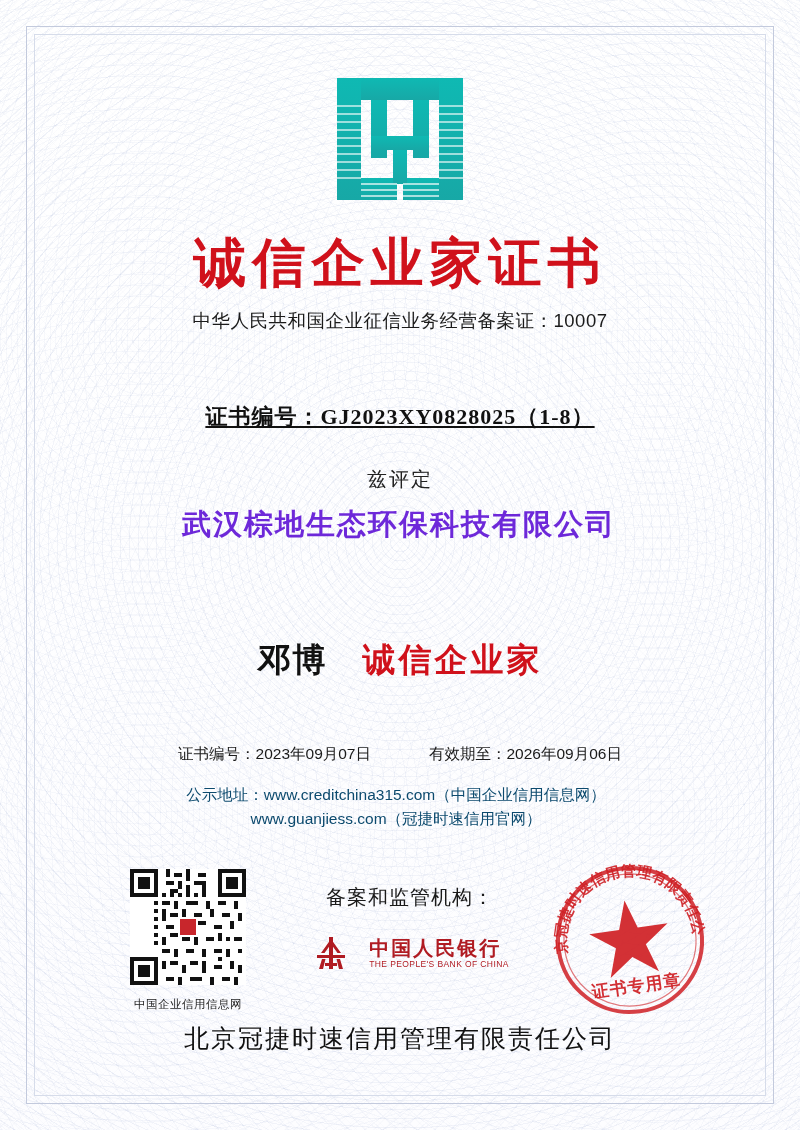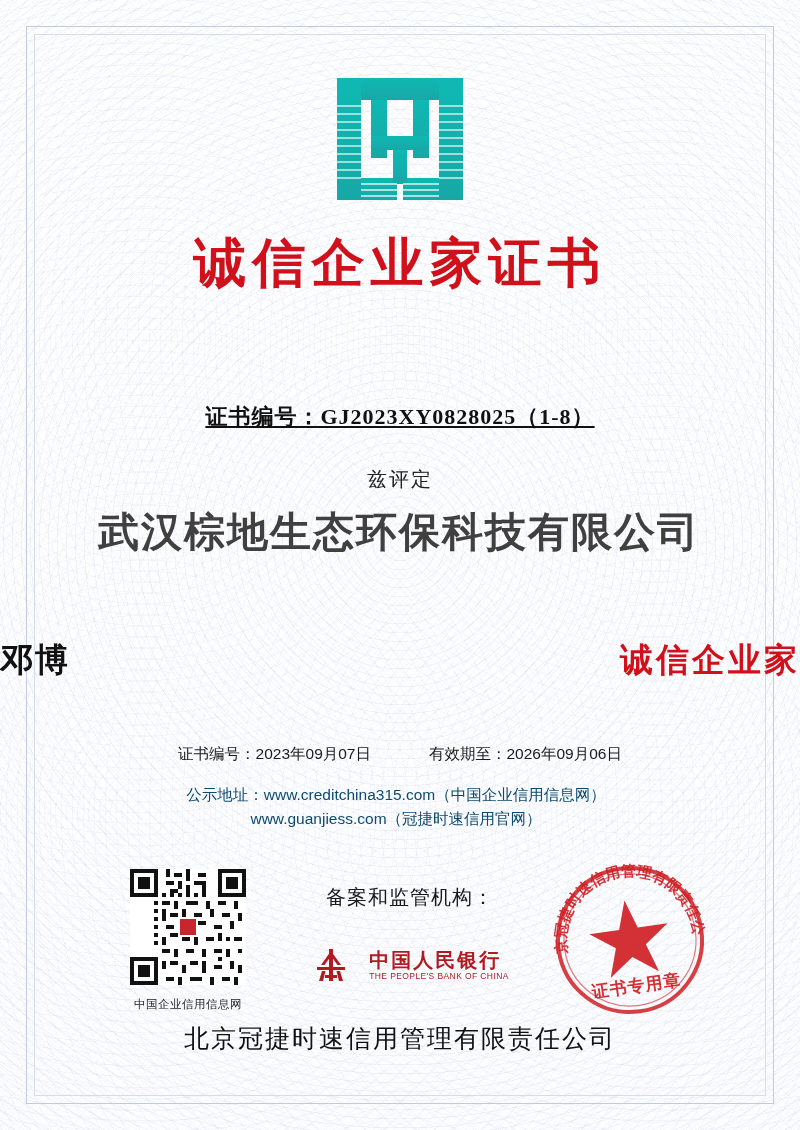--- a/index.html
+++ b/index.html
@@ -118,31 +118,31 @@
     color: #222;
     letter-spacing: 2px;
   }
 
   .company {
     position: absolute;
     left: 0; right: 2px;
     top: 505px;
     font-family: "Liberation Sans", sans-serif;
     font-weight: bold;
-    font-size: 41px;
-    color: #404040;
+    font-size: 29px;
+    color: #6d28d9;
     letter-spacing: 2px;
   }
 
   .award-row {
     position: absolute;
     left: 0; right: 0;
     top: 638px;
     display: flex;
-    justify-content: space-between;
+    justify-content: center;
     align-items: baseline;
     gap: 35px;
   }
   .person-name {
     font-family: "Liberation Sans", sans-serif;
     font-weight: bold;
     font-size: 33px;
     color: #111;
     letter-spacing: 2px;
   }
@@ -206,21 +206,21 @@
     width: 240px;
     text-align: center;
   }
   .regulator-label {
     font-family: "Liberation Sans", sans-serif;
     font-size: 20px;
     color: #1a1a1a;
     letter-spacing: 1px;
   }
   .bank-row {
-    margin-top: 34px;
+    margin-top: 22px;
     display: flex;
     align-items: center;
     justify-content: center;
     gap: 18px;
   }
   .bank-mark { width: 40px; height: 40px; }
   .bank-text { text-align: left; }
   .bank-cn {
     font-family: "Liberation Sans", sans-serif;
     font-size: 20px;
@@ -317,20 +317,21 @@
             <line x1="36" y1="118" x2="72" y2="118"></line>
           <line x1="36" y1="124" x2="72" y2="124"></line>
           <line x1="78" y1="112" x2="114" y2="112"></line>
             <line x1="78" y1="118" x2="114" y2="118"></line>
           <line x1="78" y1="124" x2="114" y2="124"></line>
         </g>
       </svg>
     </div>
 
     <div class="title">诚信企业家证书</div>
+    <div class="subtitle">中华人民共和国企业征信业务经营备案证：10007</div>
     <div class="cert-no">证书编号：GJ2023XY0828025（1-8）</div>
     <div class="hereby">兹评定</div>
     <div class="company">武汉棕地生态环保科技有限公司</div>
 
     <div class="award-row">
       <span class="person-name">邓博</span>
       <span class="award-title">诚信企业家</span>
     </div>
 
     <div class="dates">

